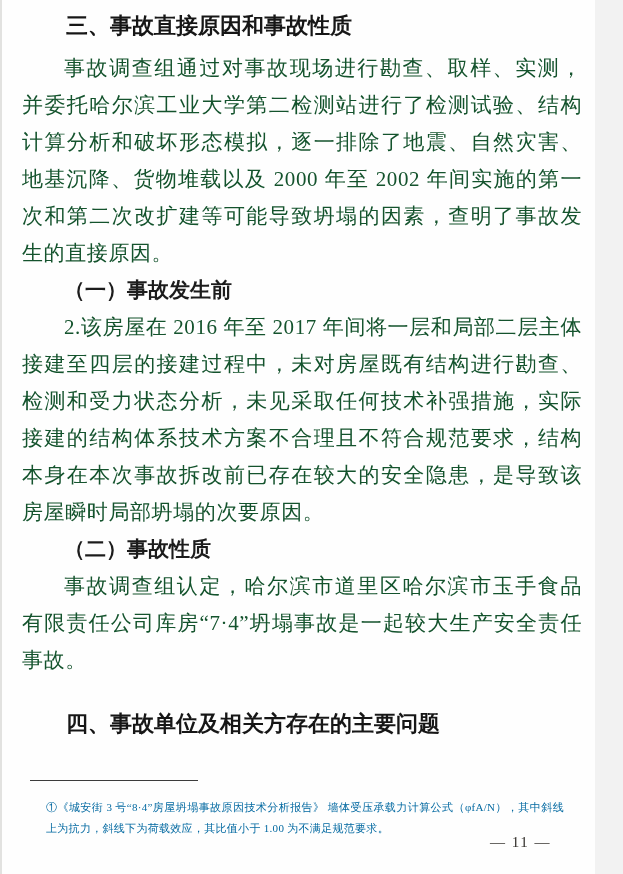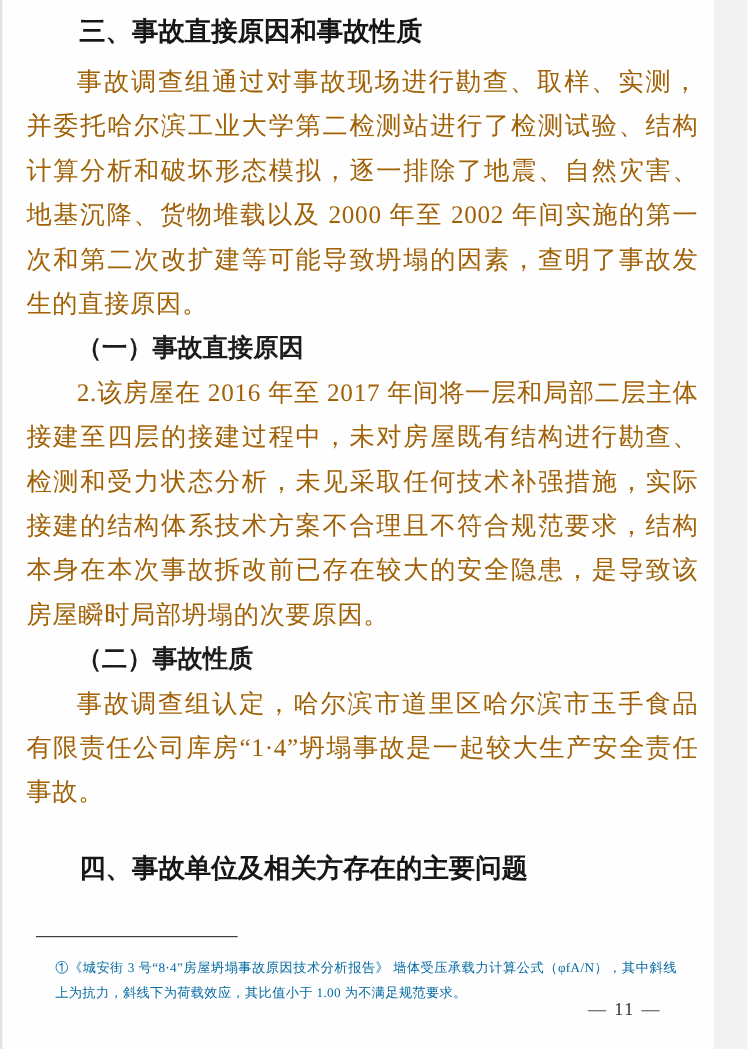--- a/index.html
+++ b/index.html
@@ -33,21 +33,21 @@
   .section-heading.last {
     margin-top: 25px;
   }
   .body-para {
     font-size: 21px;
     line-height: 37px;
     letter-spacing: 0.6px;
     text-indent: 2em;
     text-align: justify;
     margin: 0;
-    color: #a16207;
+    color: #14532d;
   }
   .sub-heading {
     font-family: "Liberation Serif", "DejaVu Serif", serif;
     font-weight: 700;
     font-size: 21px;
     line-height: 37px;
     text-indent: 2em;
     margin: 0;
     color: #1c1c1c;
   }
@@ -88,28 +88,28 @@
 </head>
 <body>
 
 <div class="page">
   <div class="content">
 
     <h2 class="section-heading">三、事故直接原因和事故性质</h2>
 
     <p class="body-para">事故调查组通过对事故现场进行勘查、取样、实测，并委托哈尔滨工业大学第二检测站进行了检测试验、结构计算分析和破坏形态模拟，逐一排除了地震、自然灾害、地基沉降、货物堆载以及 2000 年至 2002 年间实施的第一次和第二次改扩建等可能导致坍塌的因素，查明了事故发生的直接原因。</p>
 
-    <h3 class="sub-heading">（一）事故直接原因</h3>
+    <h3 class="sub-heading">（一）事故发生前</h3>
 
 
     <p class="body-para">2.该房屋在 2016 年至 2017 年间将一层和局部二层主体接建至四层的接建过程中，未对房屋既有结构进行勘查、检测和受力状态分析，未见采取任何技术补强措施，实际接建的结构体系技术方案不合理且不符合规范要求，结构本身在本次事故拆改前已存在较大的安全隐患，是导致该房屋瞬时局部坍塌的次要原因。</p>
 
     <h3 class="sub-heading">（二）事故性质</h3>
 
-    <p class="body-para">事故调查组认定，哈尔滨市道里区哈尔滨市玉手食品有限责任公司库房“1·4”坍塌事故是一起较大生产安全责任事故。</p>
+    <p class="body-para">事故调查组认定，哈尔滨市道里区哈尔滨市玉手食品有限责任公司库房“7·4”坍塌事故是一起较大生产安全责任事故。</p>
 
     <h2 class="section-heading last">四、事故单位及相关方存在的主要问题</h2>
   </div>
 
   <div class="footnote-area">
     <div class="footnote-rule"></div>
     <p class="footnote-text">①《城安街 3 号“8·4”房屋坍塌事故原因技术分析报告》 墙体受压承载力计算公式（φfA/N），其中斜线上为抗力，斜线下为荷载效应，其比值小于 1.00 为不满足规范要求。</p>
   </div>
 
   <div class="page-number">— 11 —</div>

